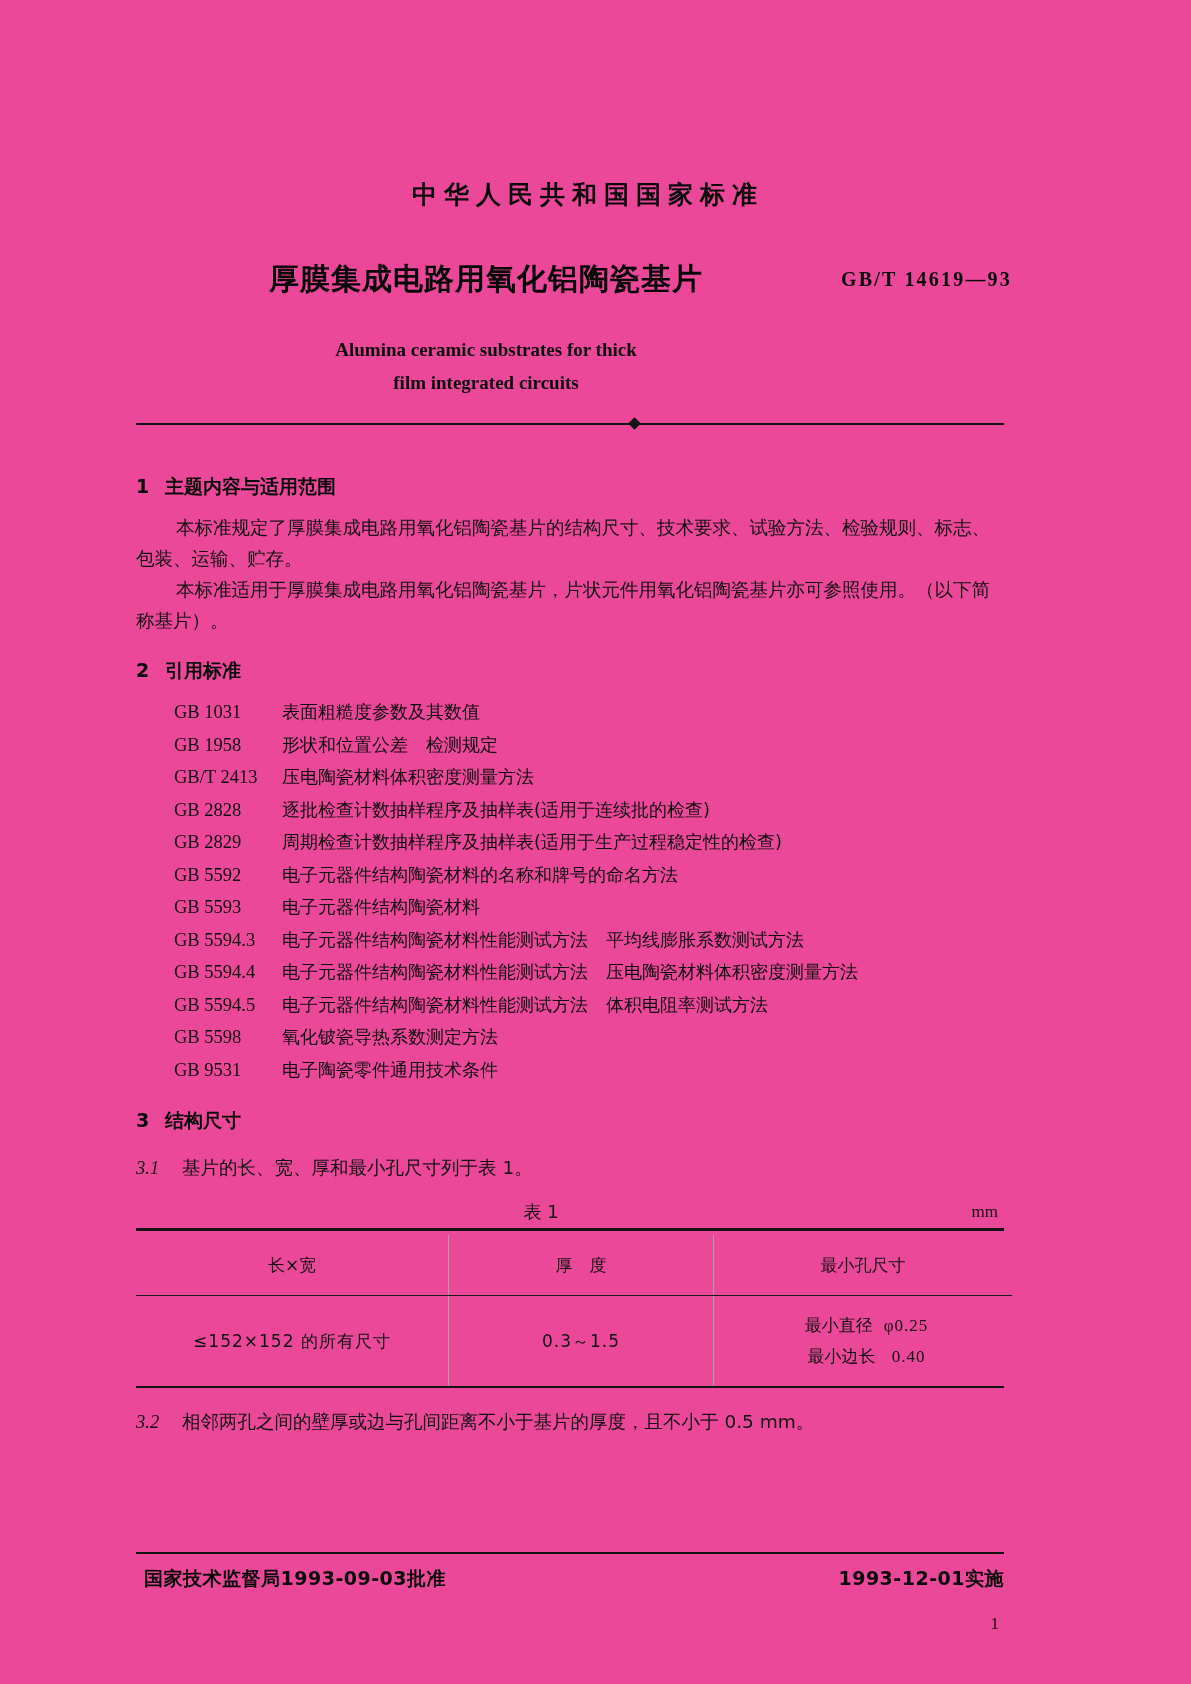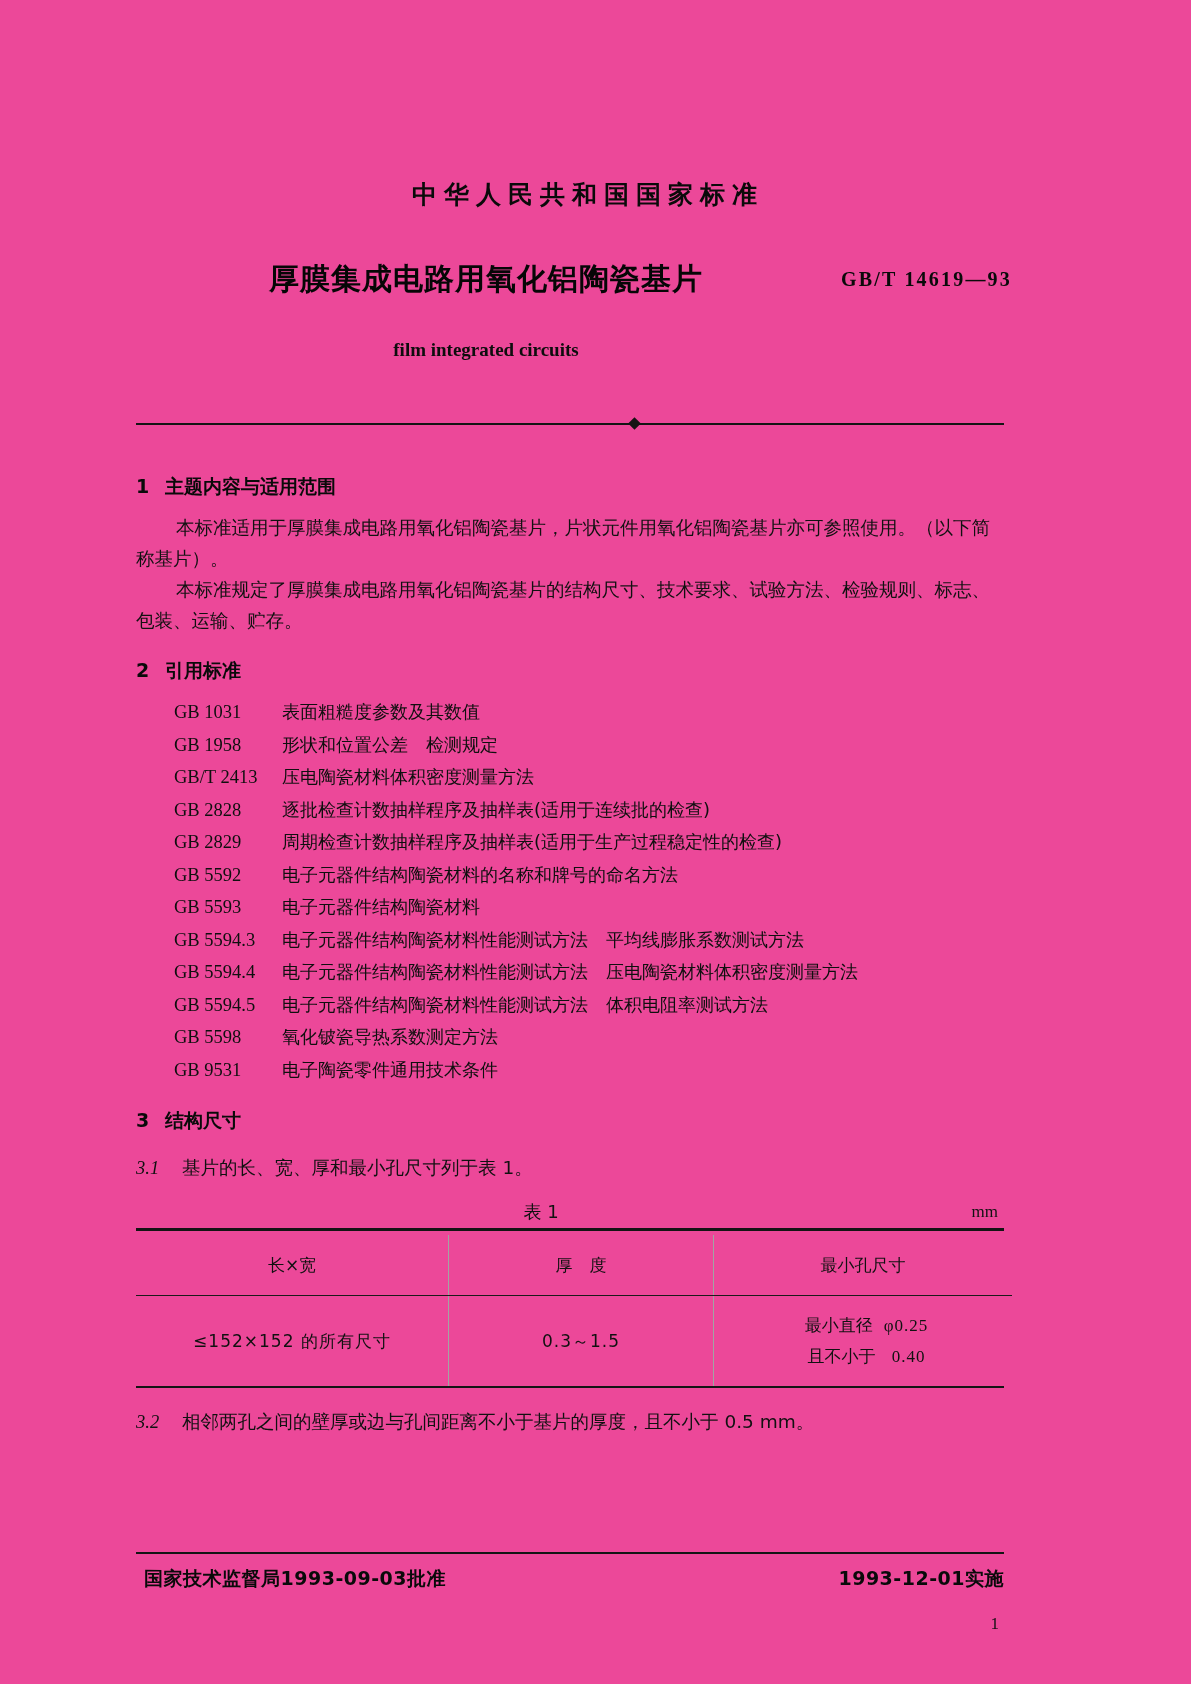--- a/index.html
+++ b/index.html
@@ -290,36 +290,37 @@
 
   <div class="doc-header">
     <div class="nation-line">中华人民共和国国家标准</div>
 
     <div class="title-row">
       <div class="cn-title">厚膜集成电路用氧化铝陶瓷基片</div>
       <div class="std-number">GB/T 14619—93</div>
     </div>
 
     <div class="en-title">
+      <div>Alumina ceramic substrates for thick</div>
       <div>film integrated circuits</div>
     </div>
   </div>
 
   <div class="rule-wrap">
     <div class="rule-line"></div>
     <div class="rule-diamond"></div>
   </div>
 
   <div class="body-area">
 
     <div class="sec-head">
       <span class="num">1</span><span>主题内容与适用范围</span>
     </div>
+    <div class="para">本标准规定了厚膜集成电路用氧化铝陶瓷基片的结构尺寸、技术要求、试验方法、检验规则、标志、包装、运输、贮存。</div>
     <div class="para">本标准适用于厚膜集成电路用氧化铝陶瓷基片，片状元件用氧化铝陶瓷基片亦可参照使用。（以下简称基片）。</div>
-    <div class="para">本标准规定了厚膜集成电路用氧化铝陶瓷基片的结构尺寸、技术要求、试验方法、检验规则、标志、包装、运输、贮存。</div>
 
     <div class="sec-head">
       <span class="num">2</span><span>引用标准</span>
     </div>
 
     <div class="ref-list" id="ref-list">
         <div class="ref-item"><span class="ref-code">GB 1031</span><span class="ref-title">表面粗糙度参数及其数值</span></div>
         <div class="ref-item"><span class="ref-code">GB 1958</span><span class="ref-title">形状和位置公差　检测规定</span></div>
         <div class="ref-item"><span class="ref-code">GB/T 2413</span><span class="ref-title">压电陶瓷材料体积密度测量方法</span></div>
         <div class="ref-item"><span class="ref-code">GB 2828</span><span class="ref-title">逐批检查计数抽样程序及抽样表(适用于连续批的检查)</span></div>
@@ -355,21 +356,21 @@
         <td class="col-sep" style="width:296px">最小孔尺寸</td>
       </tr>
       <tr class="td-row">
         <td class="mono-val">≤152×152 的所有尺寸</td>
         <td class="col-sep mono-val">0.3～1.5</td>
         <td class="col-sep">
           <div class="hole-line">
             <span>最小直径</span>&nbsp;&nbsp;<span class="val">φ0.25</span>
           </div>
           <div class="hole-line">
-            <span>且不小于</span>&nbsp;&nbsp;&nbsp;<span class="val">0.40</span>
+            <span>最小边长</span>&nbsp;&nbsp;&nbsp;<span class="val">0.40</span>
           </div>
         </td>
       </tr>
     </tbody>
       </table>
     <div class="tbl-bottom"></div>
 
     <div class="clause">
       <span class="cnum">3.2</span><span>相邻两孔之间的壁厚或边与孔间距离不小于基片的厚度，且不小于 0.5 mm。</span>
     </div>

